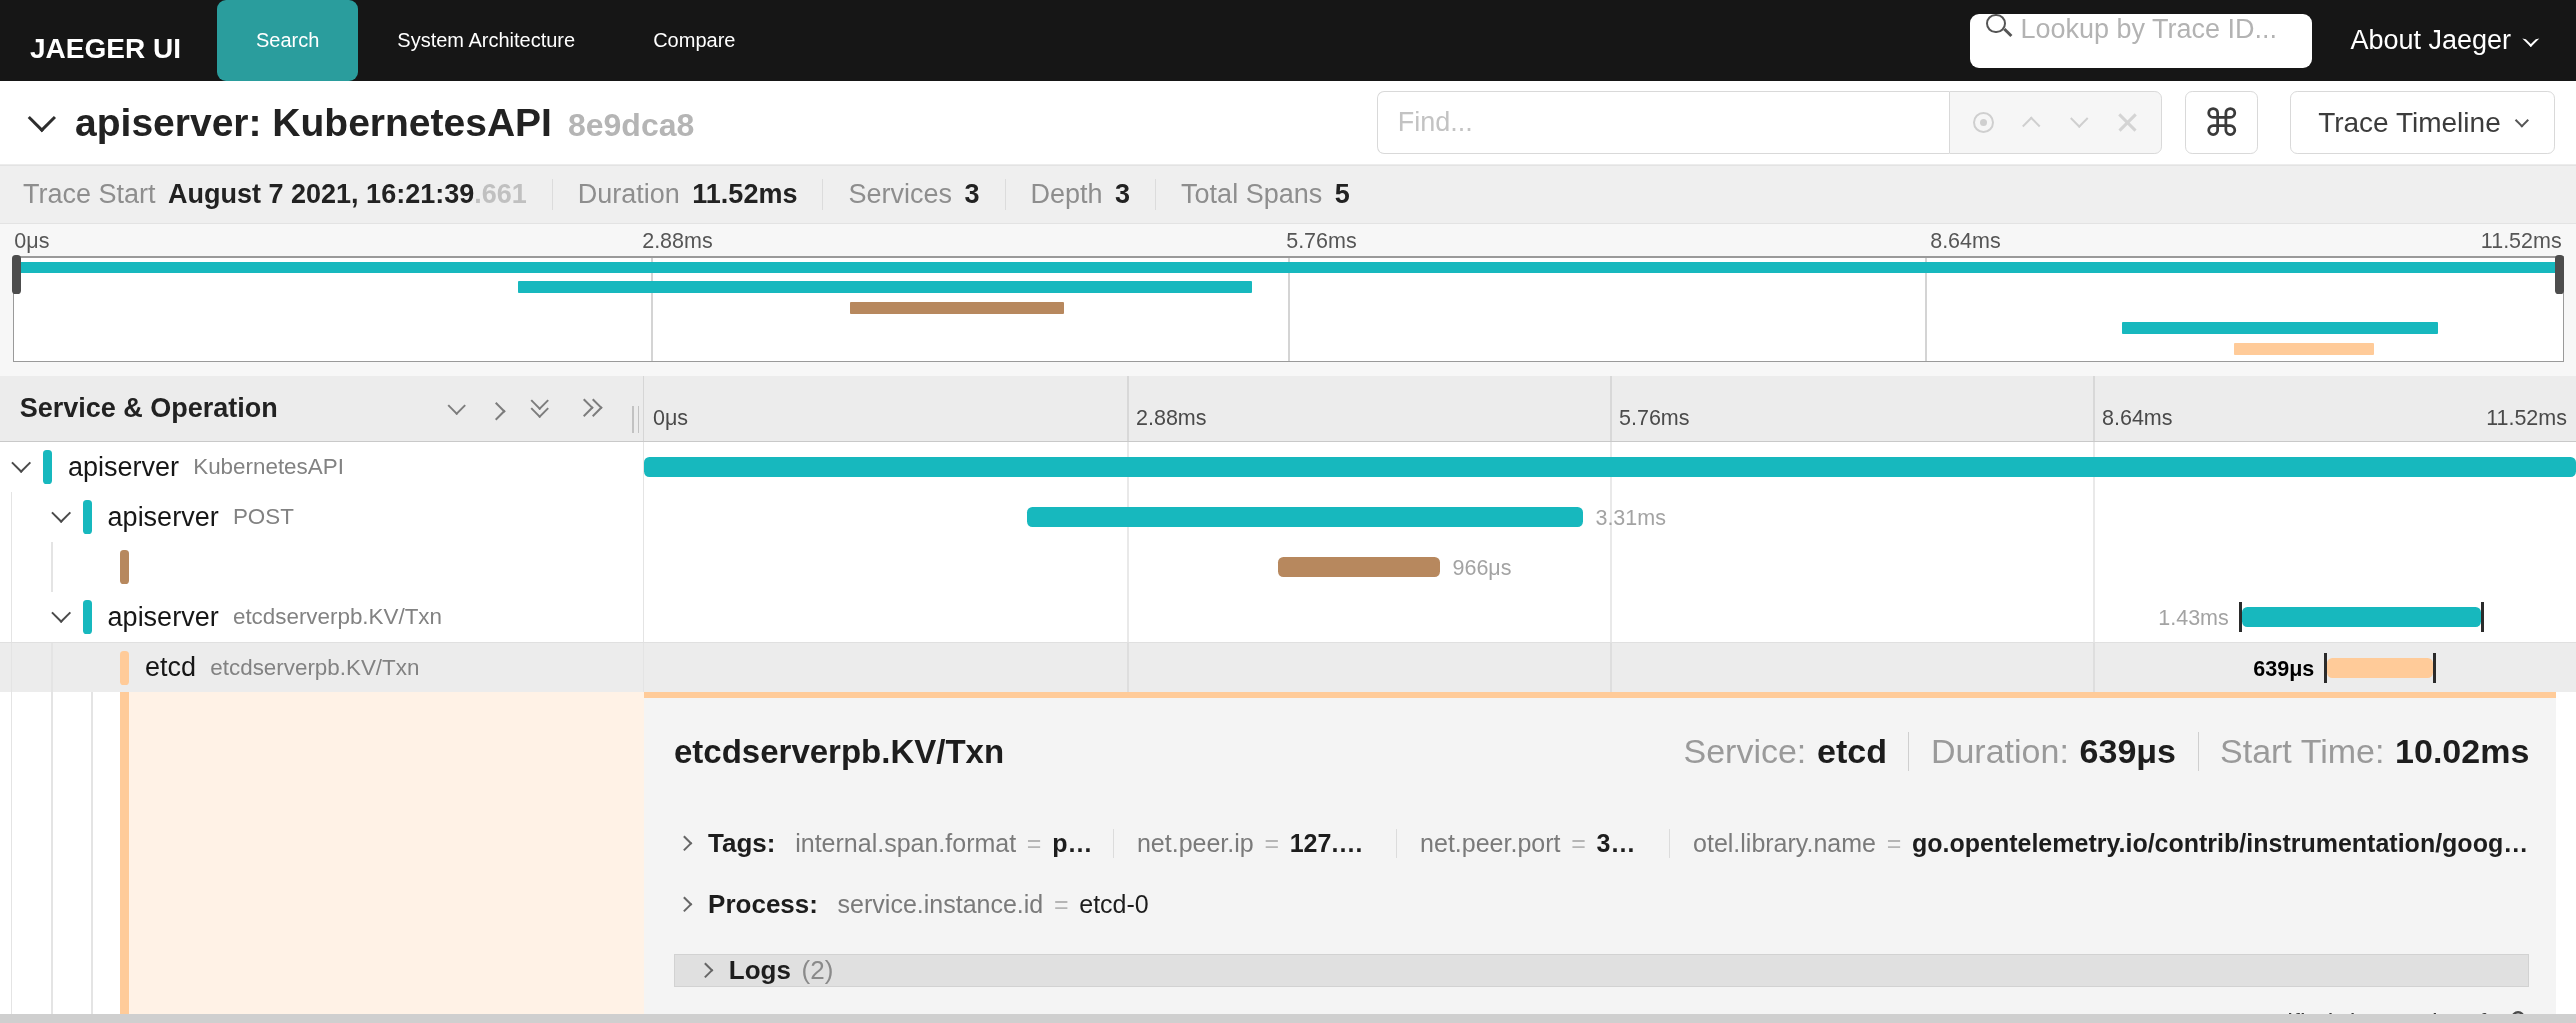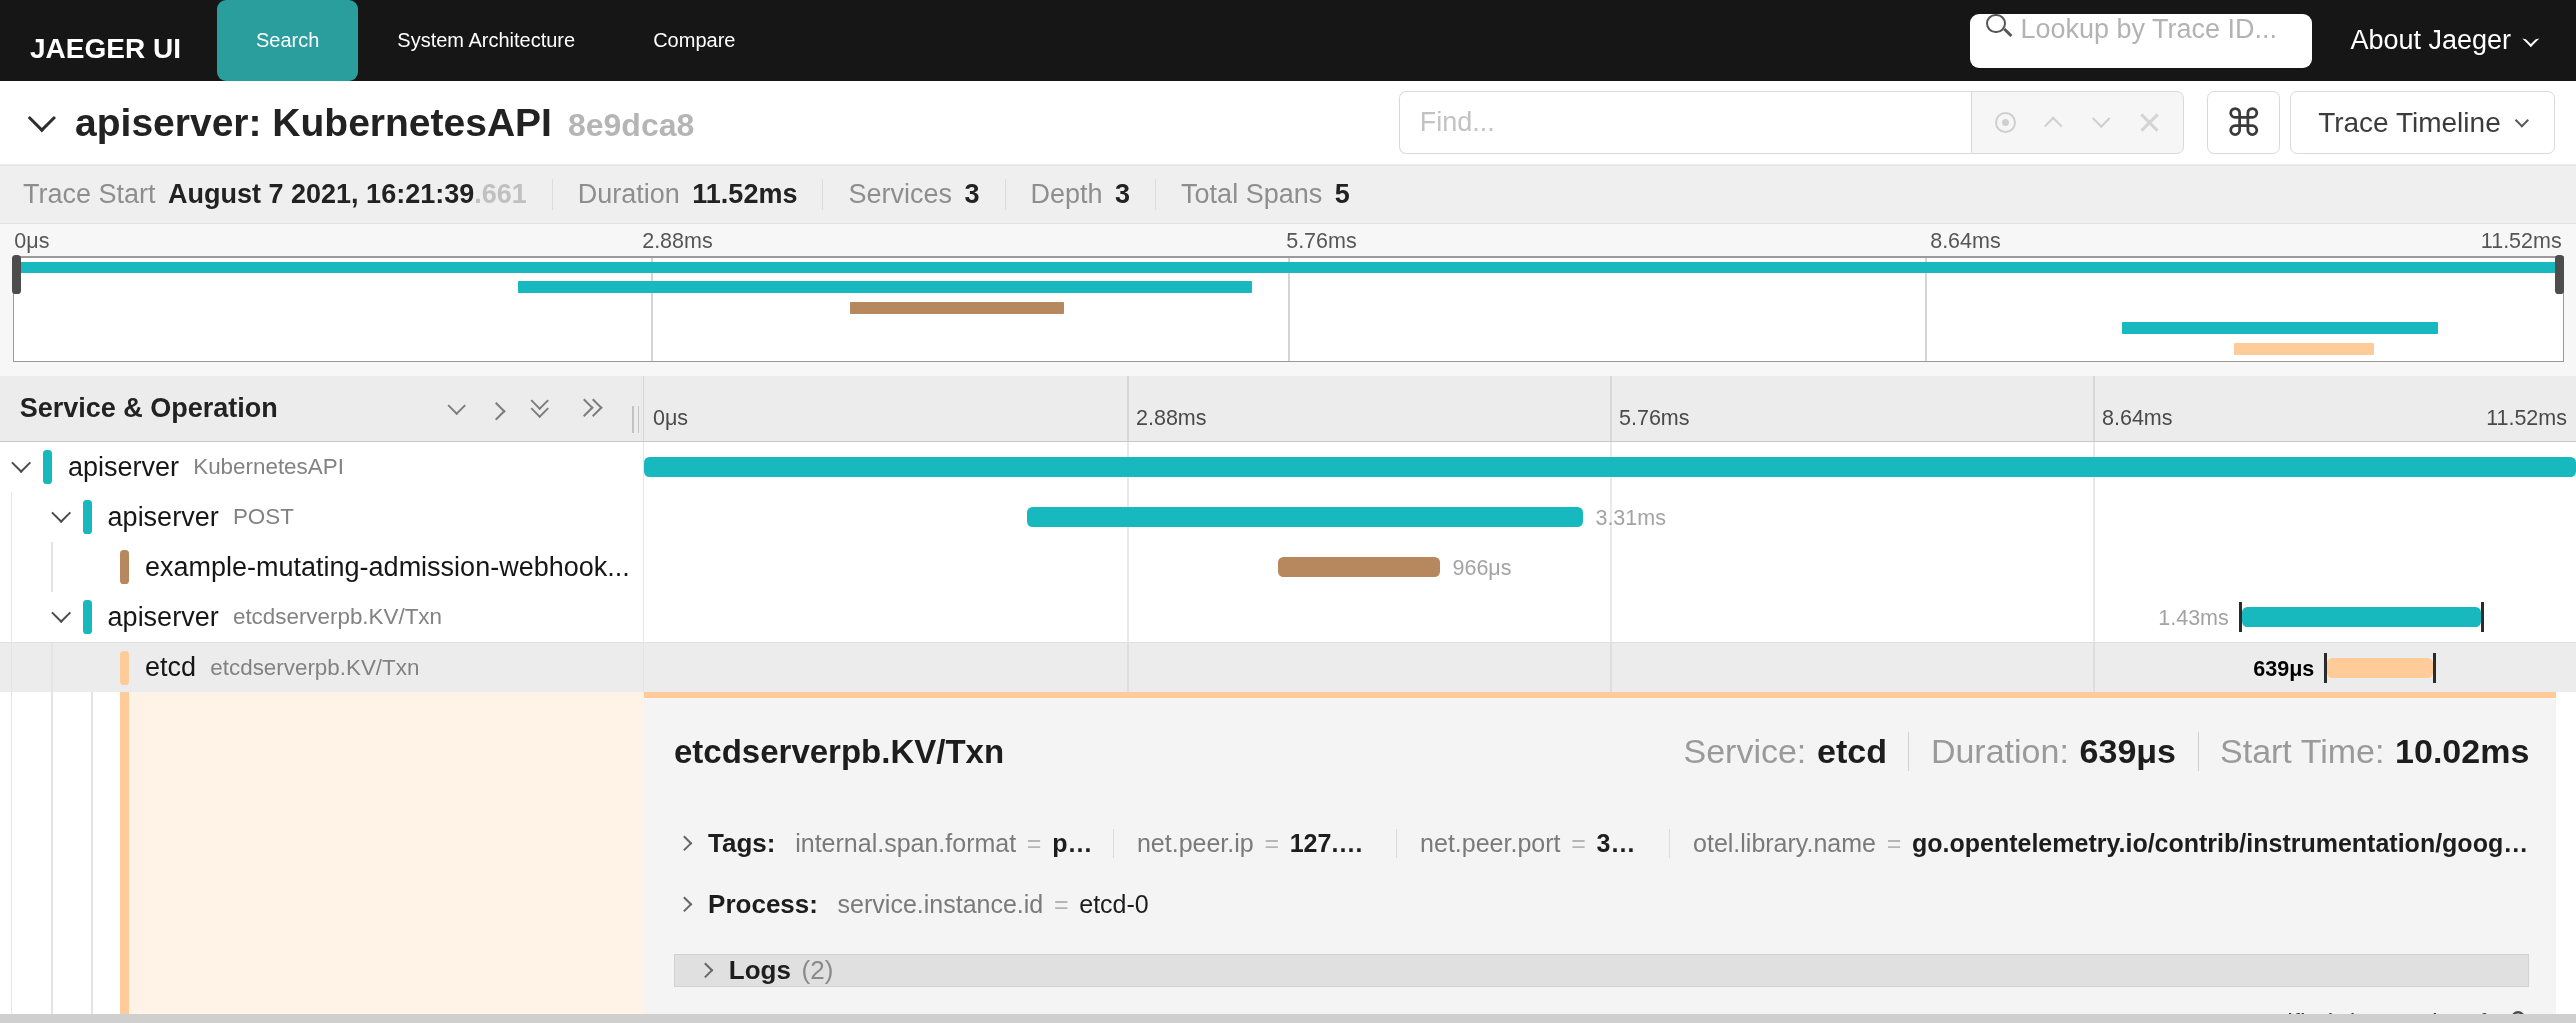--- a/index.html
+++ b/index.html
@@ -37,21 +37,21 @@
   .target-ic { width:21.5px; height:21.5px; border:2.7px solid #cfcfcf; border-radius:50%; position:relative; }
   .target-ic::after { content:''; position:absolute; left:50%; top:50%; width:7.2px; height:7.2px; margin:-3.6px 0 0 -3.6px; background:#cfcfcf; border-radius:50%; }
   .chev-up-g, .chev-dn-g { width:12.5px; height:12.5px; border-right:2.7px solid #cfcfcf; border-bottom:2.7px solid #cfcfcf; }
   .chev-up-g { transform:rotate(-135deg) translate(-2.7px,-2.7px); }
   .chev-dn-g { transform:rotate(45deg) translate(-2.7px,-2.7px); }
   .x-ic { position:relative; width:21.5px; height:21.5px; }
   .x-ic::before, .x-ic::after { content:''; position:absolute; left:-0.9px; top:9px; width:23px; height:2.7px; background:#d4d4d4; }
   .x-ic::before { transform:rotate(45deg); }
   .x-ic::after { transform:rotate(-45deg); }
   .kbd-btn { width:73px; height:63px; border:1.8px solid #d9d9d9; border-radius:7.2px; background:#fff; margin-left:23px; display:flex; align-items:center; justify-content:center; font-size:38px; color:#3a3a3a; cursor:pointer; }
-  .view-btn { height:63px; border:1.8px solid #d9d9d9; border-radius:7.2px; background:#fff; margin-left:10px; display:flex; align-items:center; padding:4px 27px; font-size:28px; color:#3c3c3c; cursor:pointer; }
+  .view-btn { height:63px; border:1.8px solid #d9d9d9; border-radius:7.2px; background:#fff; margin-left:32px; display:flex; align-items:center; padding:4px 27px; font-size:28px; color:#3c3c3c; cursor:pointer; }
   .chev-dn-dk { width:9.8px; height:9.8px; border-right:2.7px solid #555; border-bottom:2.7px solid #555; transform:rotate(45deg) translate(-1.8px,-1.8px); margin-left:16px; }
 
   
   .summary { height:59px; flex:0 0 59px; background:#efefef; border-top:0.9px solid #e3e3e3; border-bottom:0.9px solid #e3e3e3; display:flex; align-items:center; padding-left:23px; font-size:27px; }
   .sum-item { display:flex; align-items:baseline; white-space:nowrap; }
   .sum-item + .sum-item { border-left:1.8px solid #dcdcdc; margin-left:25px; padding-left:25px; }
   .sum-label { color:#8e8e8e; margin-right:12.5px; }
   .sum-value { color:#222; font-weight:700; }
   .sum-suffix { color:#c0c0c0; font-weight:700; }
   .sum-suffix:empty { display:none; }
@@ -309,21 +309,20 @@
         <div class="span-bar" style="left: 19.8%; width: 28.8%; background: rgb(23, 184, 190);"></div>
         <span class="bar-label" style="left: 48.6%; margin-left: 12.5px;">3.31ms</span>
       </div>
     </div>
 
     <div class="trow">
       <div class="left-col trow-left indent-2">
         <span class="guide gd0"></span>
           <span class="guide gd1"></span>
         <span class="cbar" style="background: rgb(183, 136, 94);"></span>
-        <span class="svc">example-mutating-admission-webhook...</span>
 
       </div>
       <div class="trow-right">
         <i class="vgrid g25"></i>
           <i class="vgrid g50"></i>
           <i class="vgrid g75"></i>
         <div class="span-bar" style="left: 32.8%; width: 8.4%; background: rgb(183, 136, 94);"></div>
         <span class="bar-label" style="left: 41.2%; margin-left: 12.5px;">966μs</span>
       </div>
     </div>

